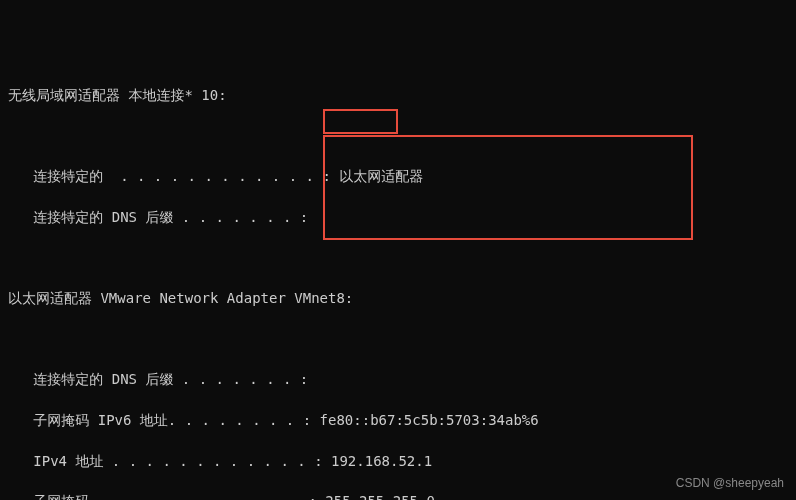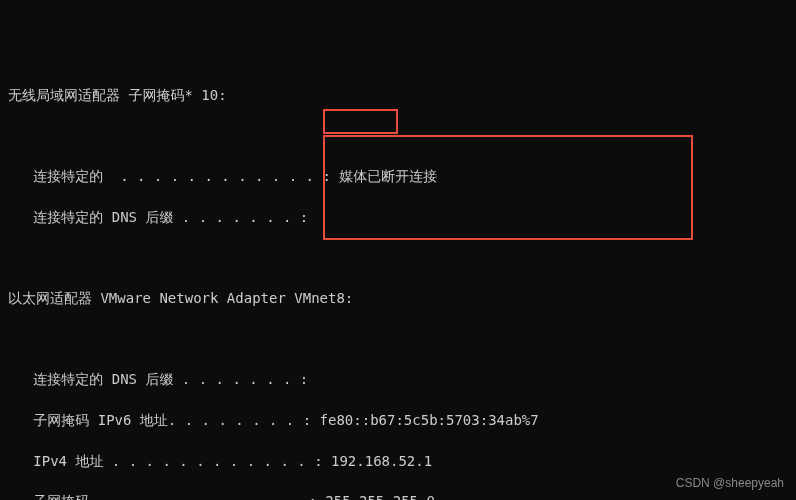--- a/index.html
+++ b/index.html
@@ -43,29 +43,29 @@
       font-size: 12px;
       font-family: Arial, sans-serif;
       margin-top: 36px;
     }
   </style>
 </head>
 <body>
 
 
 
-<div class="line">无线局域网适配器 子网掩码* 10:</div>
+<div class="line">无线局域网适配器 本地连接* 10:</div>
 <div class="line"> </div>
-<div class="line"><span>   连接特定的  . . . . . . . . . . . . : </span><span>媒体已断开连接</span></div>
+<div class="line"><span>   连接特定的  . . . . . . . . . . . . : </span><span>以太网适配器</span></div>
 <div class="line">   连接特定的 DNS 后缀 . . . . . . . :</div>
 <div class="line"> </div>
 <div class="line"><span>以太网适配器 VMware Network Adapter </span><span>VMnet8:</span></div>
 <div class="line"> </div>
 <div class="line">   连接特定的 DNS 后缀 . . . . . . . :</div>
-<div class="line"><span>   子网掩码 IPv6 地址. . . . . . . . : </span><span>fe80::b67:5c5b:5703:34ab%7</span></div>
+<div class="line"><span>   子网掩码 IPv6 地址. . . . . . . . : </span><span>fe80::b67:5c5b:5703:34ab%6</span></div>
 <div class="line"><span>   IPv4 地址 . . . . . . . . . . . . : </span><span>192.168.52.1</span></div>
 <div class="line"><span>   子网掩码  . . . . . . . . . . . . : </span><span>255.255.255.0</span></div>
 
 
 
 
 
 
 
 

